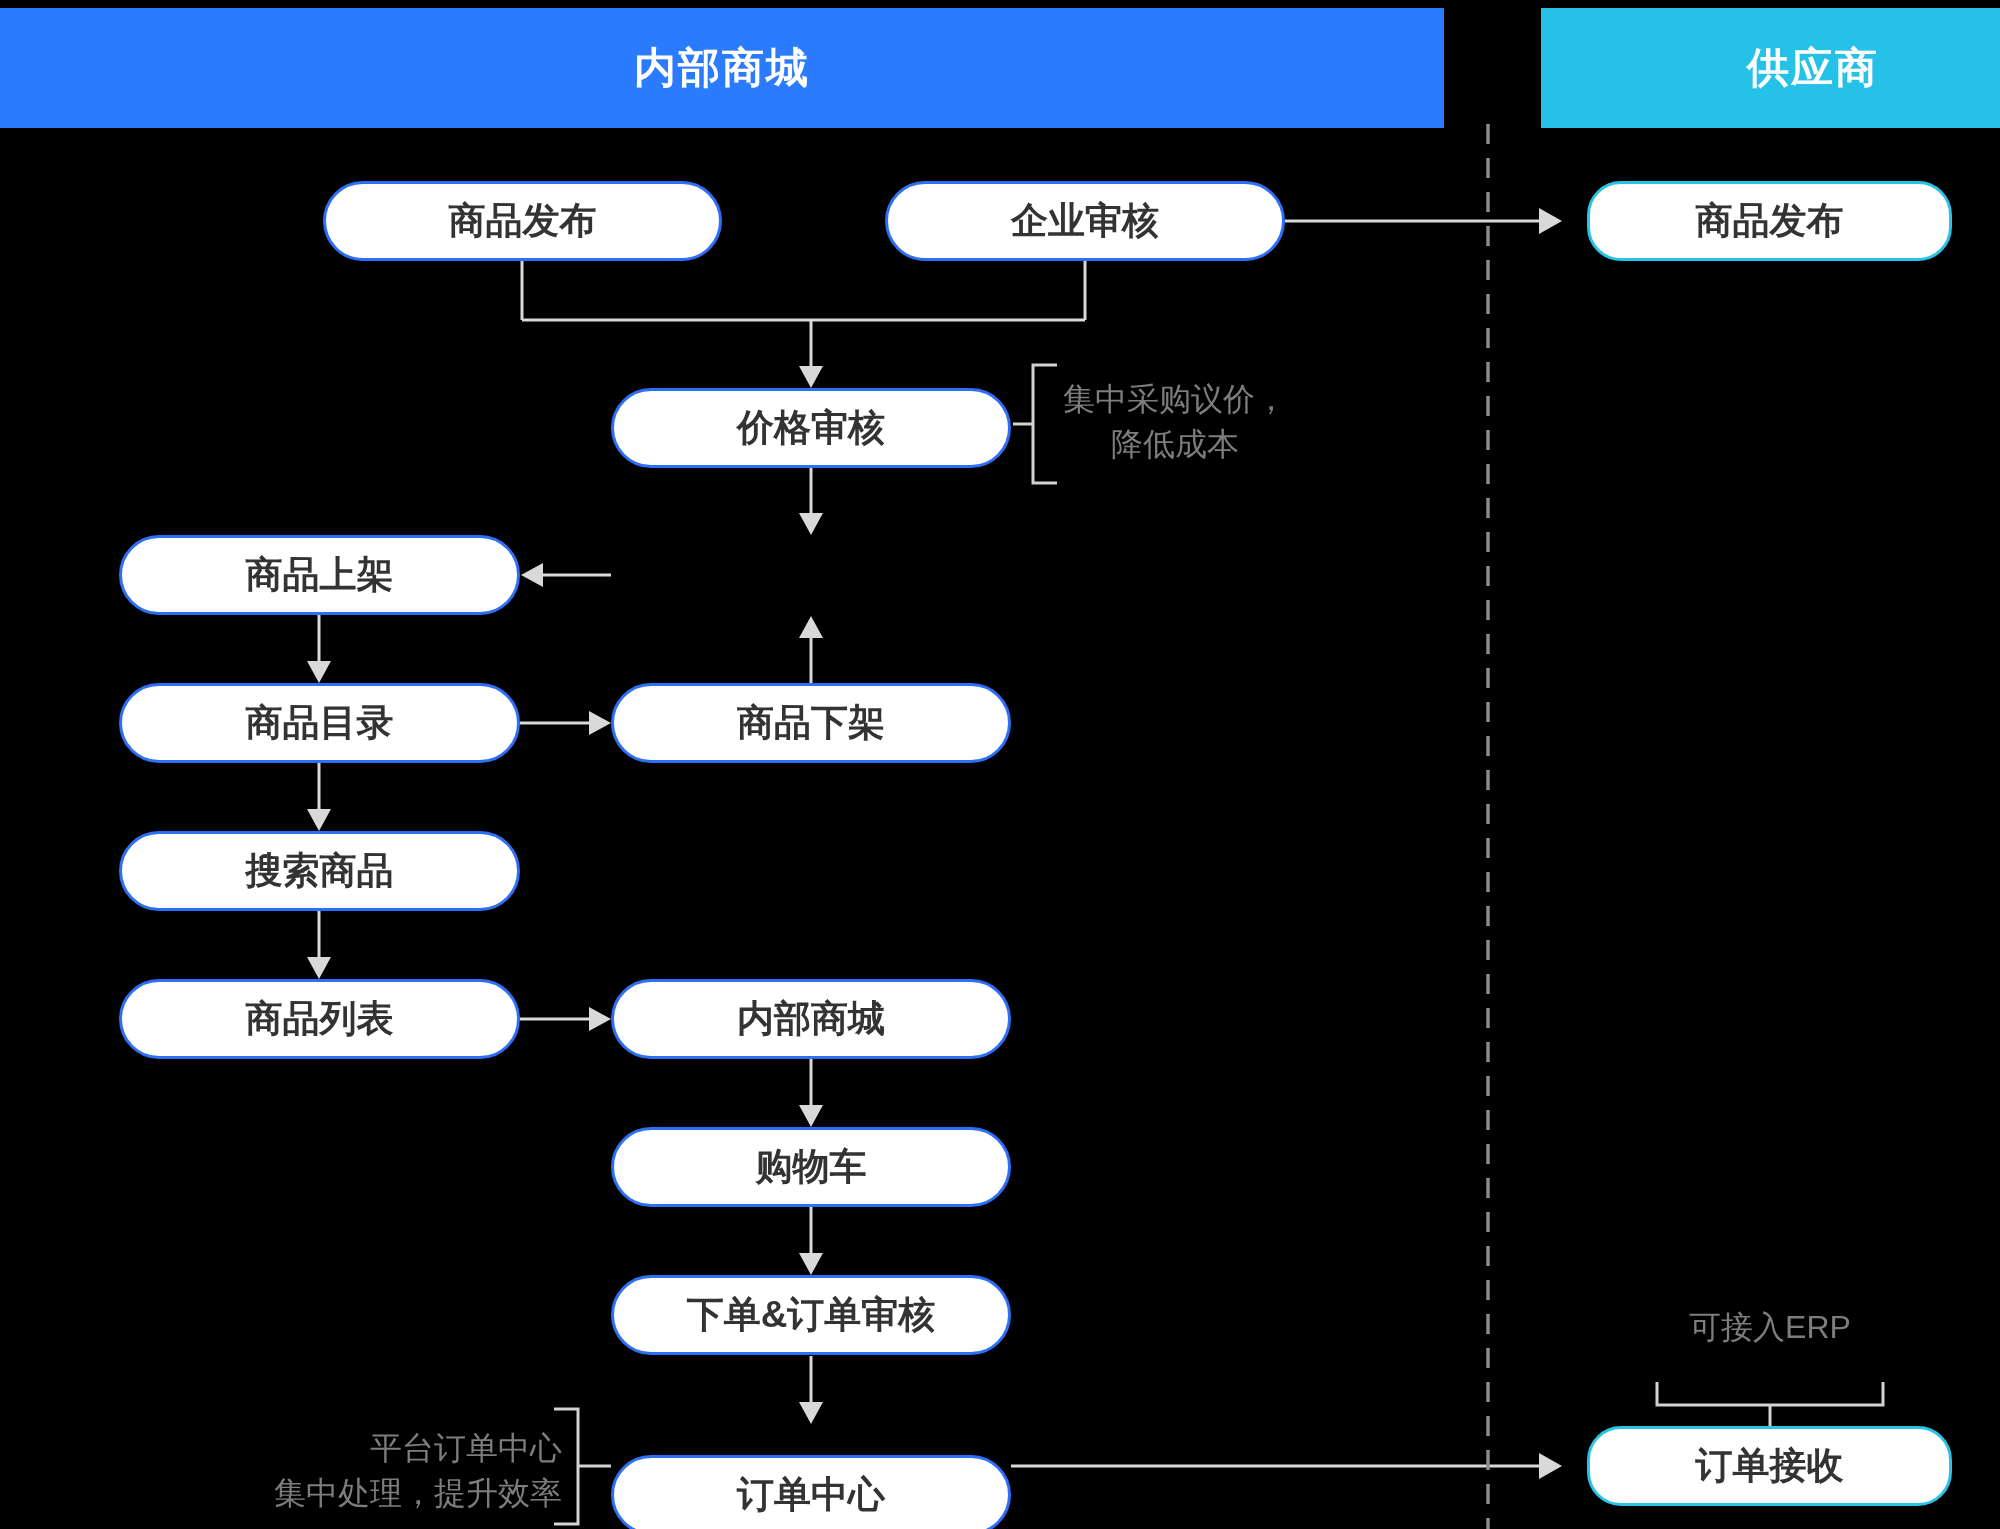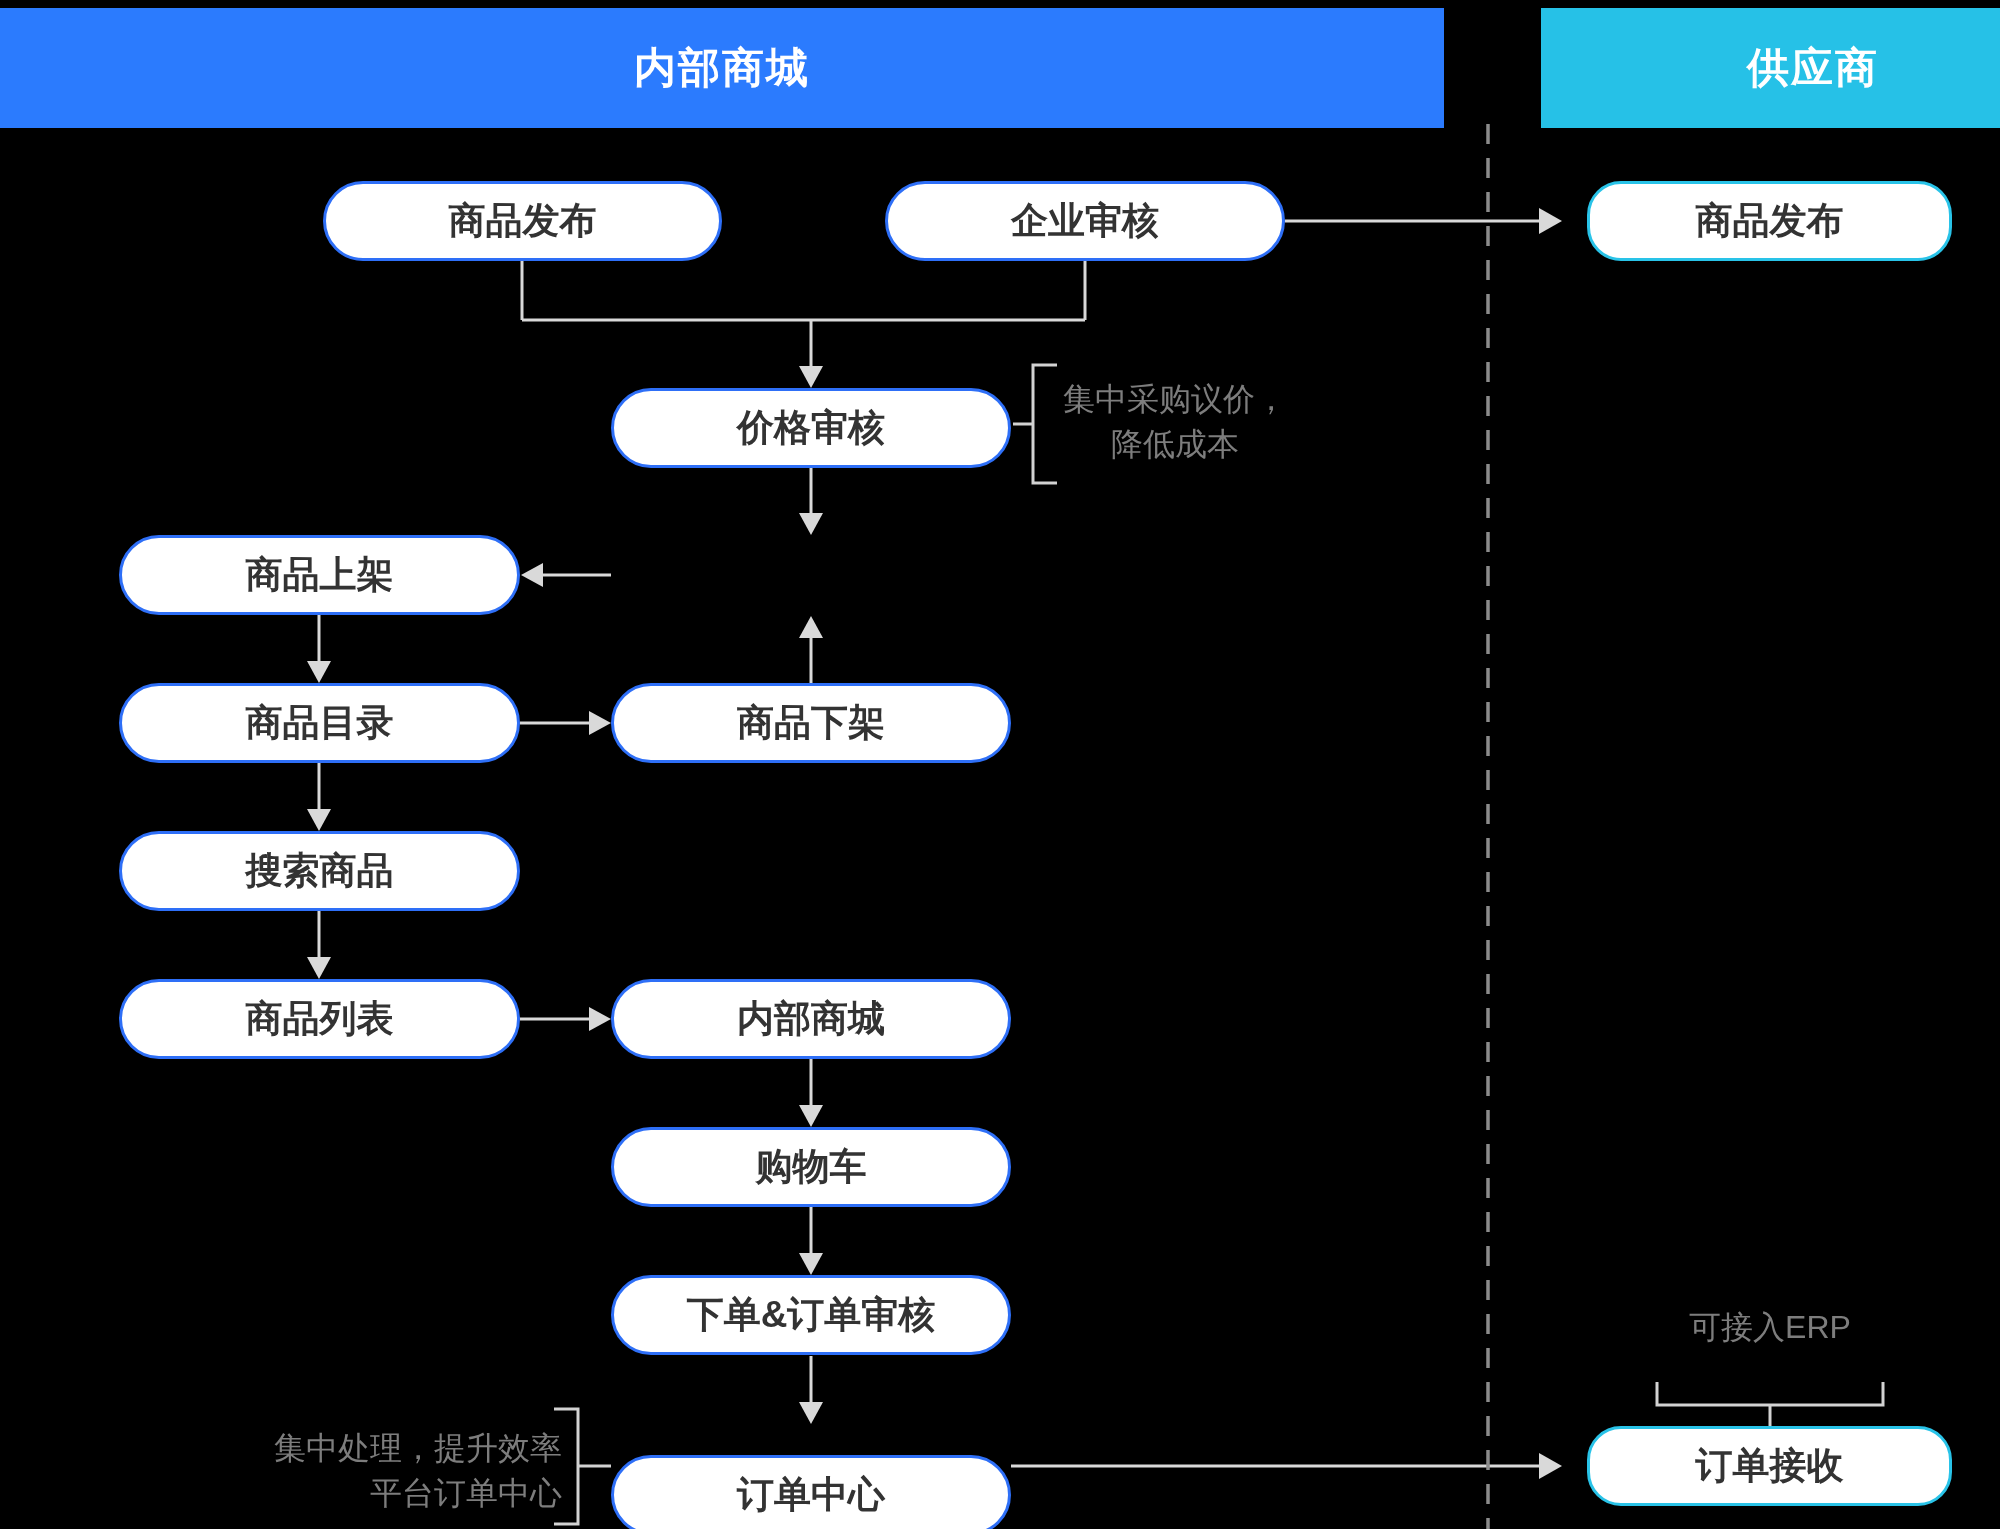--- a/index.html
+++ b/index.html
@@ -146,20 +146,20 @@
   </div>
   <div class="node cyan" style="left:1587px;top:1426px;width:365px;">
     <span>订单接收</span>
   </div>
 
   <div class="note" style="left:1063px;top:377px;text-align:center;">
     <div>集中采购议价，</div>
     <div>降低成本</div>
   </div>
   <div class="note right" style="right:1438px;top:1426px;">
+    <div>平台订单中心</div>
     <div>集中处理，提升效率</div>
-    <div>平台订单中心</div>
   </div>
   <div class="note center" style="left:1620px;top:1305px;width:300px;">
     <div>可接入ERP</div>
   </div>
 
 </div>
 
 </body></html>

